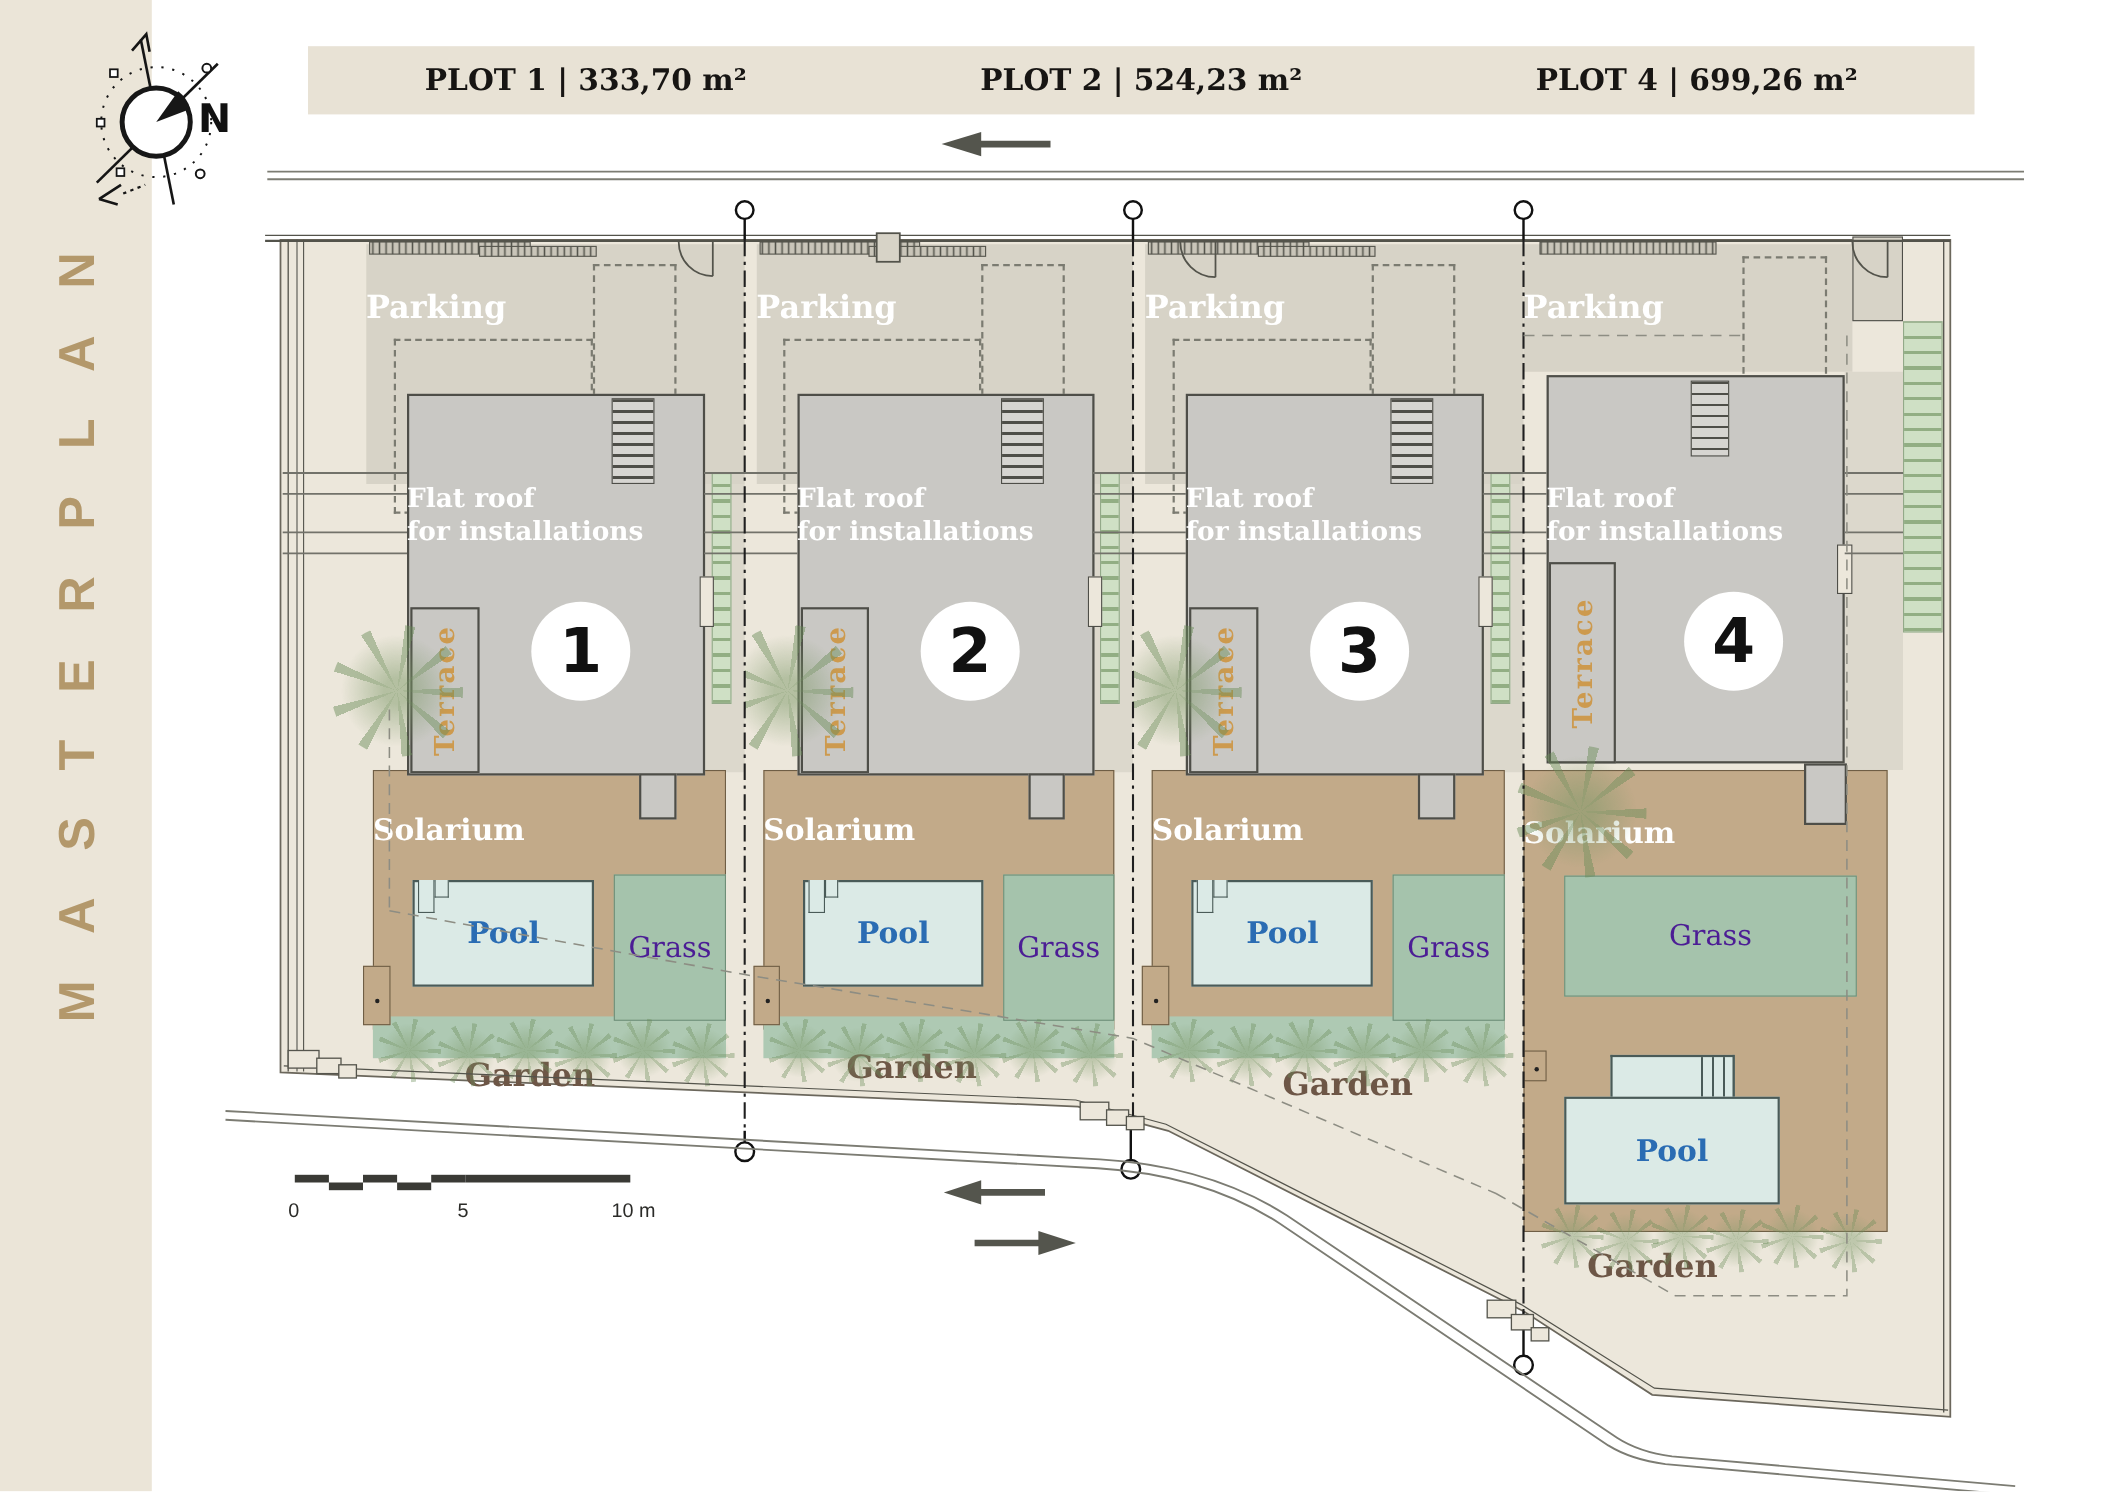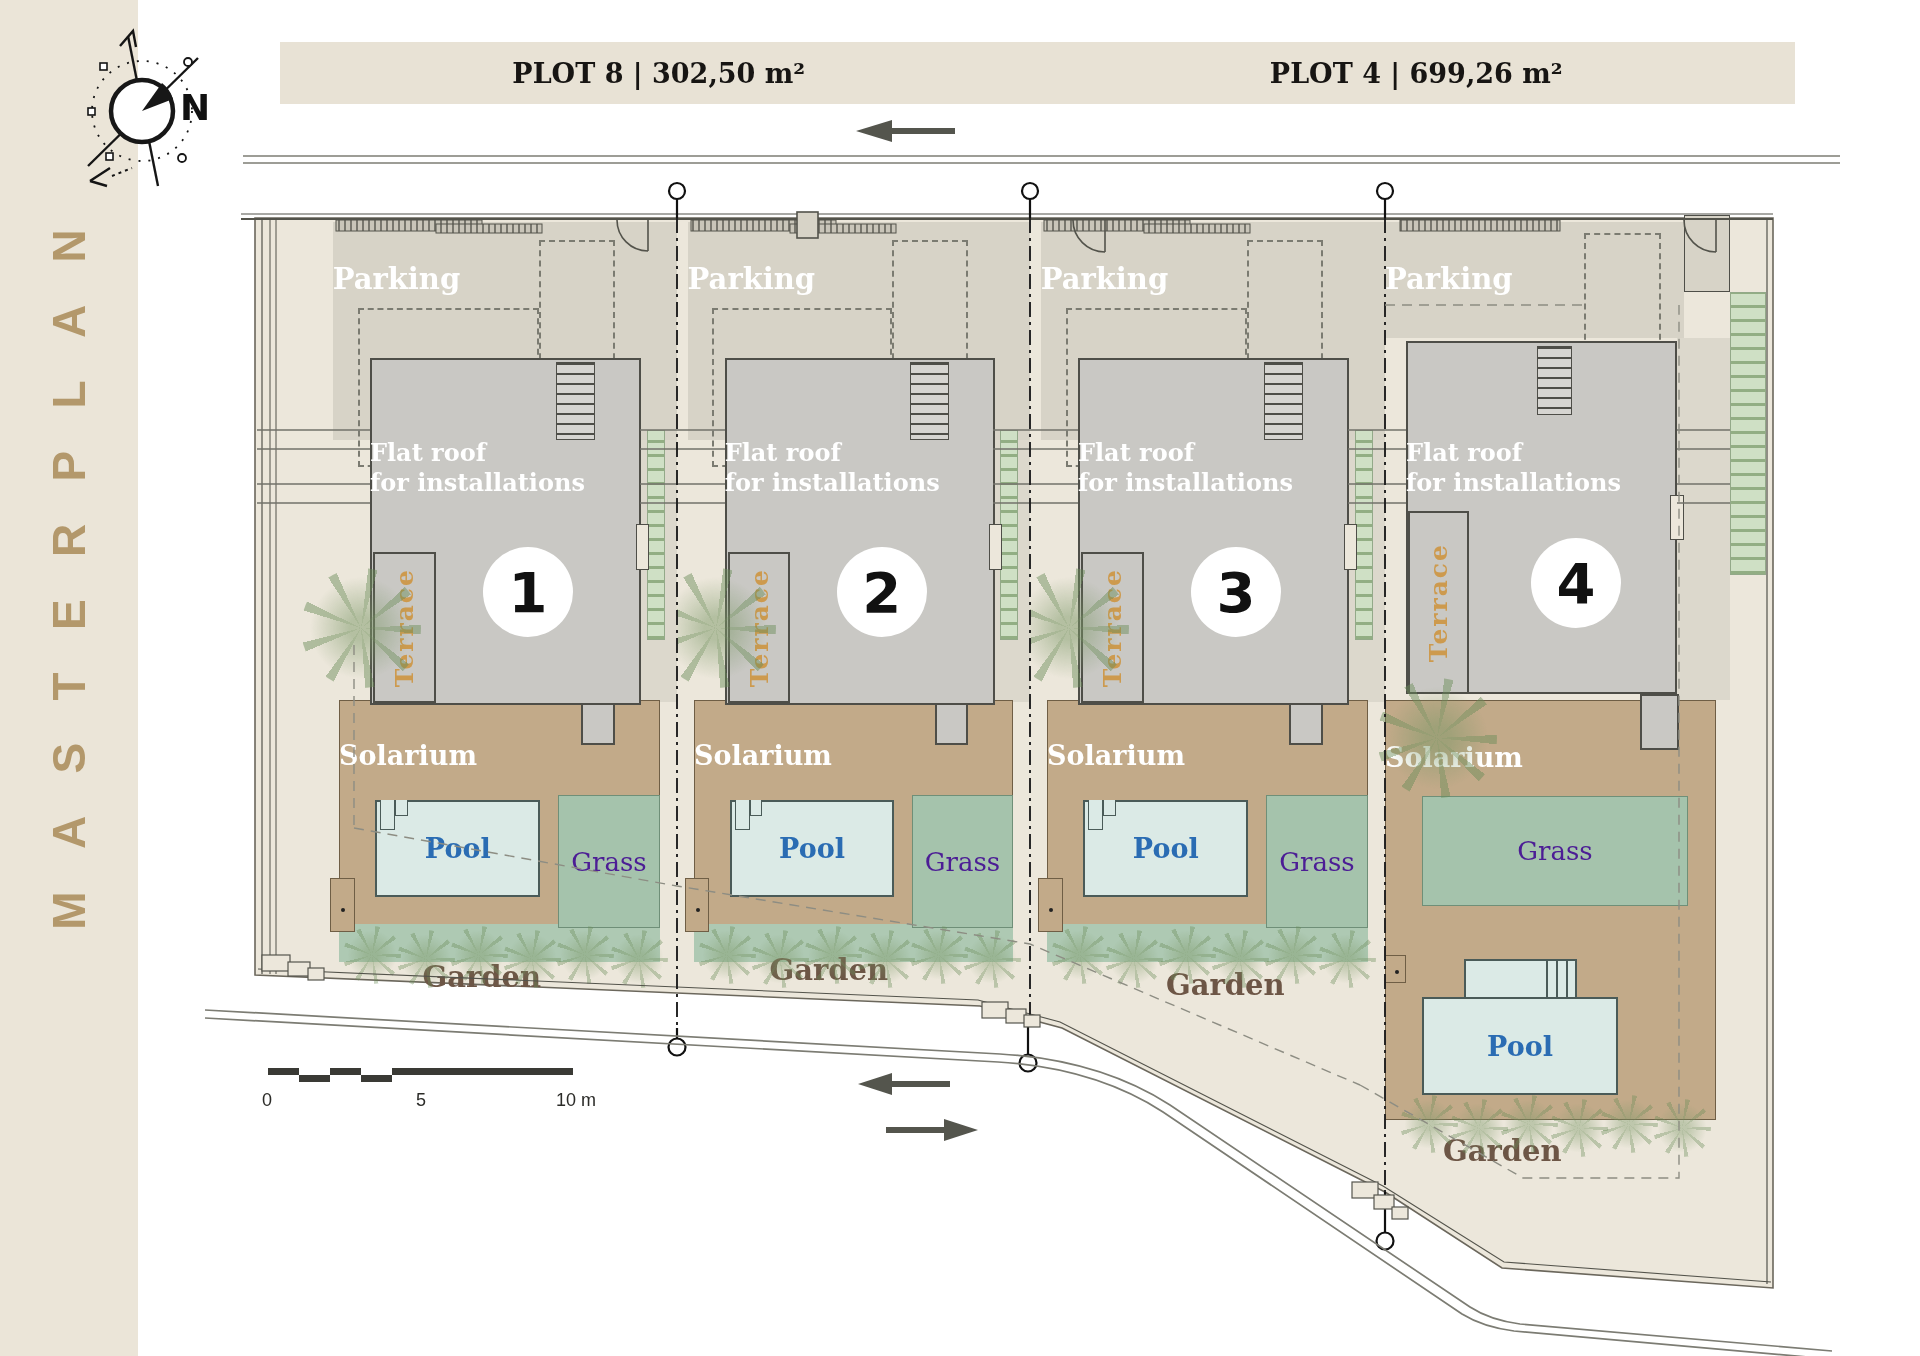--- a/index.html
+++ b/index.html
@@ -130,21 +130,22 @@
     <path d="M72,95 L103,83 A31,31 0 0 0 92,67 Z" fill="#171717"></path>
     <rect x="30" y="47" width="7" height="7" fill="#fff" stroke="#151515" stroke-width="1.6"></rect>
     <rect x="18" y="92" width="7" height="7" fill="#fff" stroke="#151515" stroke-width="1.6"></rect>
     <rect x="36" y="137" width="7" height="7" fill="#fff" stroke="#151515" stroke-width="1.6"></rect>
     <circle cx="118" cy="46" r="4" fill="#fff" stroke="#151515" stroke-width="1.8"></circle>
     <circle cx="112" cy="142" r="4" fill="#fff" stroke="#151515" stroke-width="1.8"></circle>
     <text x="110" y="104" font-family="DejaVu Sans, sans-serif" font-weight="bold" font-size="36" fill="#111">N</text>
   </svg>
 
   <div class="header-bar">
-    <div class="header-cell">PLOT 8 | 302,50 m²</div>
+    <div class="header-cell">PLOT 1 | 333,70 m²</div>
+    <div class="header-cell">PLOT 2 | 524,23 m²</div>
     <div class="header-cell">PLOT 4 | 699,26 m²</div>
   </div>
 
   <div id="site">
       <div class="unit" style="left: 1030px; width: 355px;">
       <div class="u-parking"></div>
       <div class="u-corridor"></div>
       <div class="u-hedge"></div>
       <div class="u-bayA dashedbay"></div>
       <div class="u-bayB dashedbay"></div>

